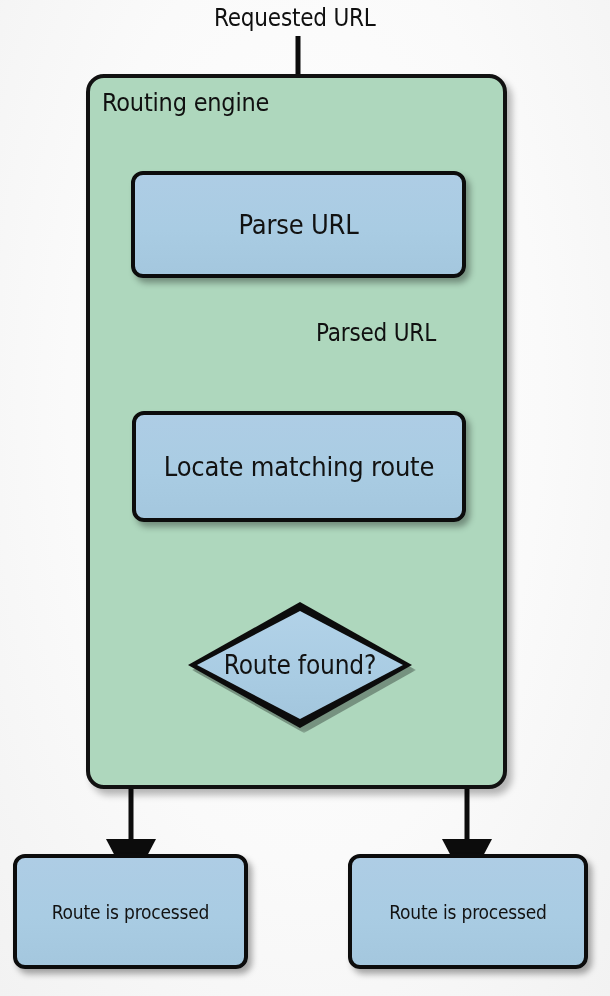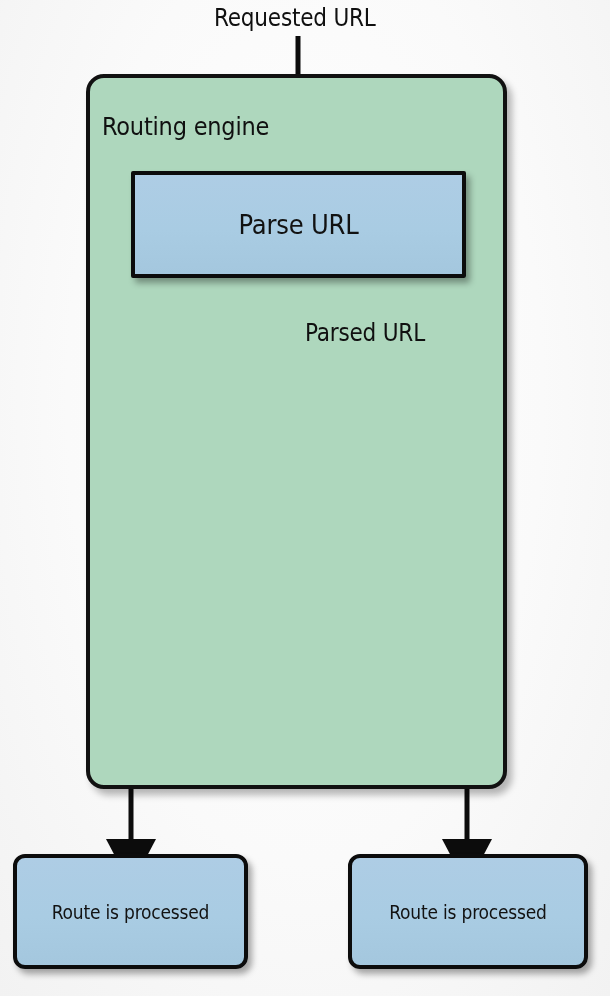--- a/index.html
+++ b/index.html
@@ -34,33 +34,33 @@
     height: 715px;
     background: #aed7bd;
     border: 4px solid #111111;
     border-radius: 18px;
     box-sizing: border-box;
     box-shadow: 5px 6px 7px rgba(0,0,0,0.28);
   }
   .engine-label {
     position: absolute;
     left: 102px;
-    top: 112px;
+    top: 88px;
     font-size: 25px;
     color: #101010;
     letter-spacing: -0.2px;
     white-space: nowrap;
   }
 
   
   .pbox {
     position: absolute;
     background: linear-gradient(180deg, #aecde5 0%, #a9cce3 55%, #a4c7de 100%);
     border: 4px solid #0c0c0c;
-    border-radius: 2px;
+    border-radius: 12px;
     box-sizing: border-box;
     box-shadow: 4px 5px 6px rgba(0,0,0,0.34);
     display: flex;
     align-items: center;
     justify-content: center;
   }
   .pbox .pbox-text {
     font-size: 27px;
     color: #121212;
     letter-spacing: -0.2px;
@@ -118,21 +118,21 @@
 
   
   .free-label {
     position: absolute;
     font-size: 24px;
     color: #101010;
     letter-spacing: -0.2px;
     white-space: nowrap;
   }
   #label-requested { left: 214px; top: 4px; }
-  #label-parsed    { left: 305px; top: 319px; }
+  #label-parsed    { left: 316px; top: 319px; }
 
   
   #connectors {
     position: absolute;
     left: 0; top: 0;
     width: 610px;
     height: 996px;
     pointer-events: none;
   }
 </style>
@@ -162,21 +162,30 @@
   <div class="engine-box"></div>
   <div class="engine-label">Routing engine</div>
 
   <div class="free-label" id="label-requested">Requested URL</div>
   <div class="free-label" id="label-parsed">Parsed URL</div>
 
   <div class="pbox" id="box-parse">
     <span class="pbox-text">Parse URL</span>
   </div>
 
+  <div class="pbox" id="box-locate">
+    <span class="pbox-text">Locate matching route</span>
+  </div>
 
+  <div class="diamond-wrap">
+    <div class="diamond-shadow"></div>
+    <div class="diamond-outer"></div>
+    <div class="diamond-inner"></div>
+    <div class="diamond-text">Route found?</div>
+  </div>
 
   <div class="pbox" id="box-out-left">
     <span class="pbox-text">Route is processed</span>
   </div>
 
   <div class="pbox" id="box-out-right">
     <span class="pbox-text">Route is processed</span>
   </div>
 
 </div>

